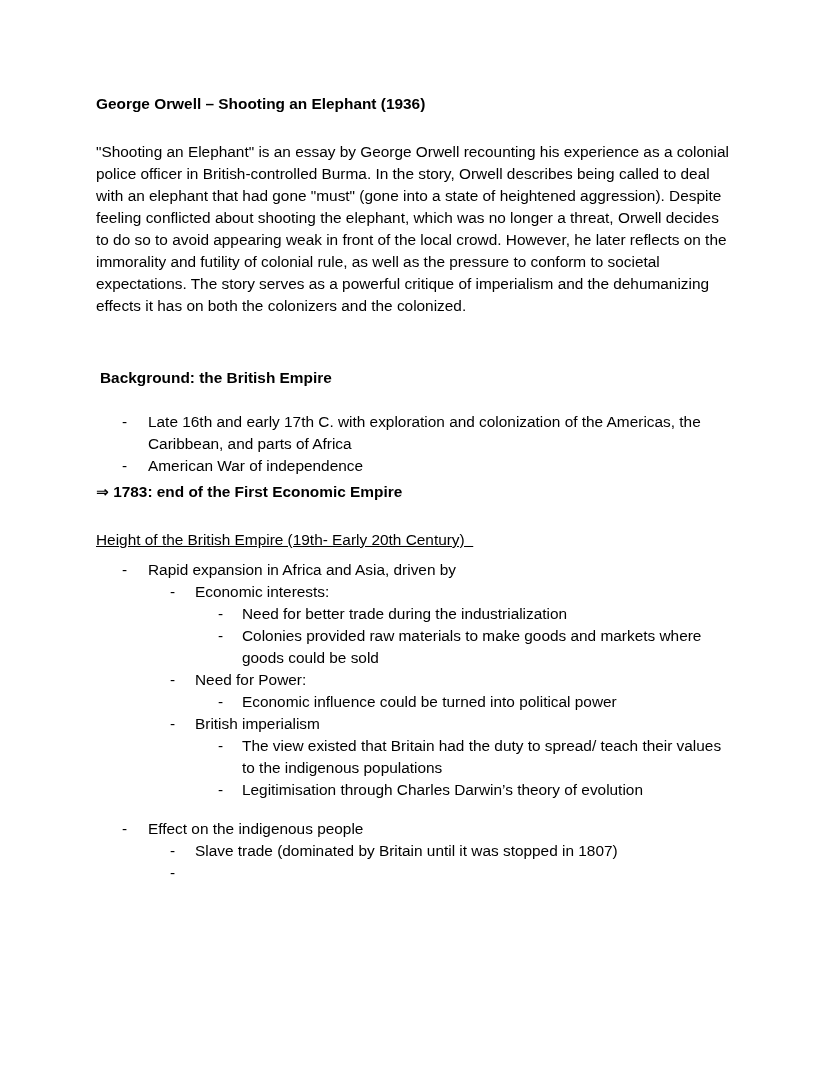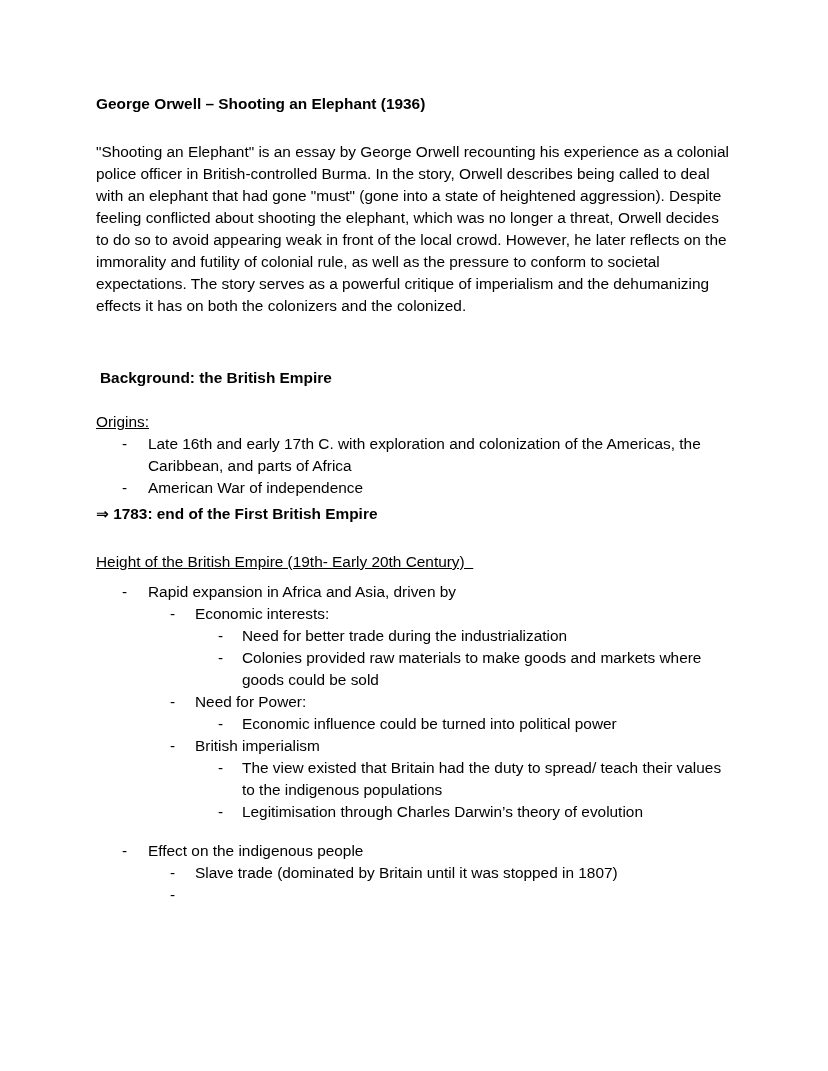--- a/index.html
+++ b/index.html
@@ -68,34 +68,33 @@
 <body>
 
 <div class="page">
 
   <p class="title">George Orwell – Shooting an Elephant (1936)</p>
 
   <p class="intro">"Shooting an Elephant" is an essay by George Orwell recounting his experience as a colonial police officer in British-controlled Burma. In the story, Orwell describes being called to deal with an elephant that had gone "must" (gone into a state of heightened aggression). Despite feeling conflicted about shooting the elephant, which was no longer a threat, Orwell decides to do so to avoid appearing weak in front of the local crowd. However, he later reflects on the immorality and futility of colonial rule, as well as the pressure to conform to societal expectations. The story serves as a powerful critique of imperialism and the dehumanizing effects it has on both the colonizers and the colonized.</p>
 
   <p class="heading">Background: the British Empire</p>
 
-  <p class="subheading"><span class="u">Origins:</span></p>
 
   <div>
     <div class="li lv1">
       <span class="marker">-</span>
       <span>Late 16th and early 17th C. with exploration and colonization of the Americas, the Caribbean, and parts of Africa</span>
     </div>
     <div class="li lv1">
       <span class="marker">-</span>
       <span>American War of independence</span>
     </div>
   </div>
 
-  <p class="conclusion">⇒ 1783: end of the First British Empire</p>
+  <p class="conclusion">⇒ 1783: end of the First Economic Empire</p>
 
   <p class="subheading subheading-height"><span class="u">Height of the British Empire (19th- Early 20th Century)  </span></p>
 
   <div>
     <div class="li lv1">
       <span class="marker">-</span>
       <span>Rapid expansion in Africa and Asia, driven by</span>
     </div>
     <div class="li lv2">
       <span class="marker">-</span>

